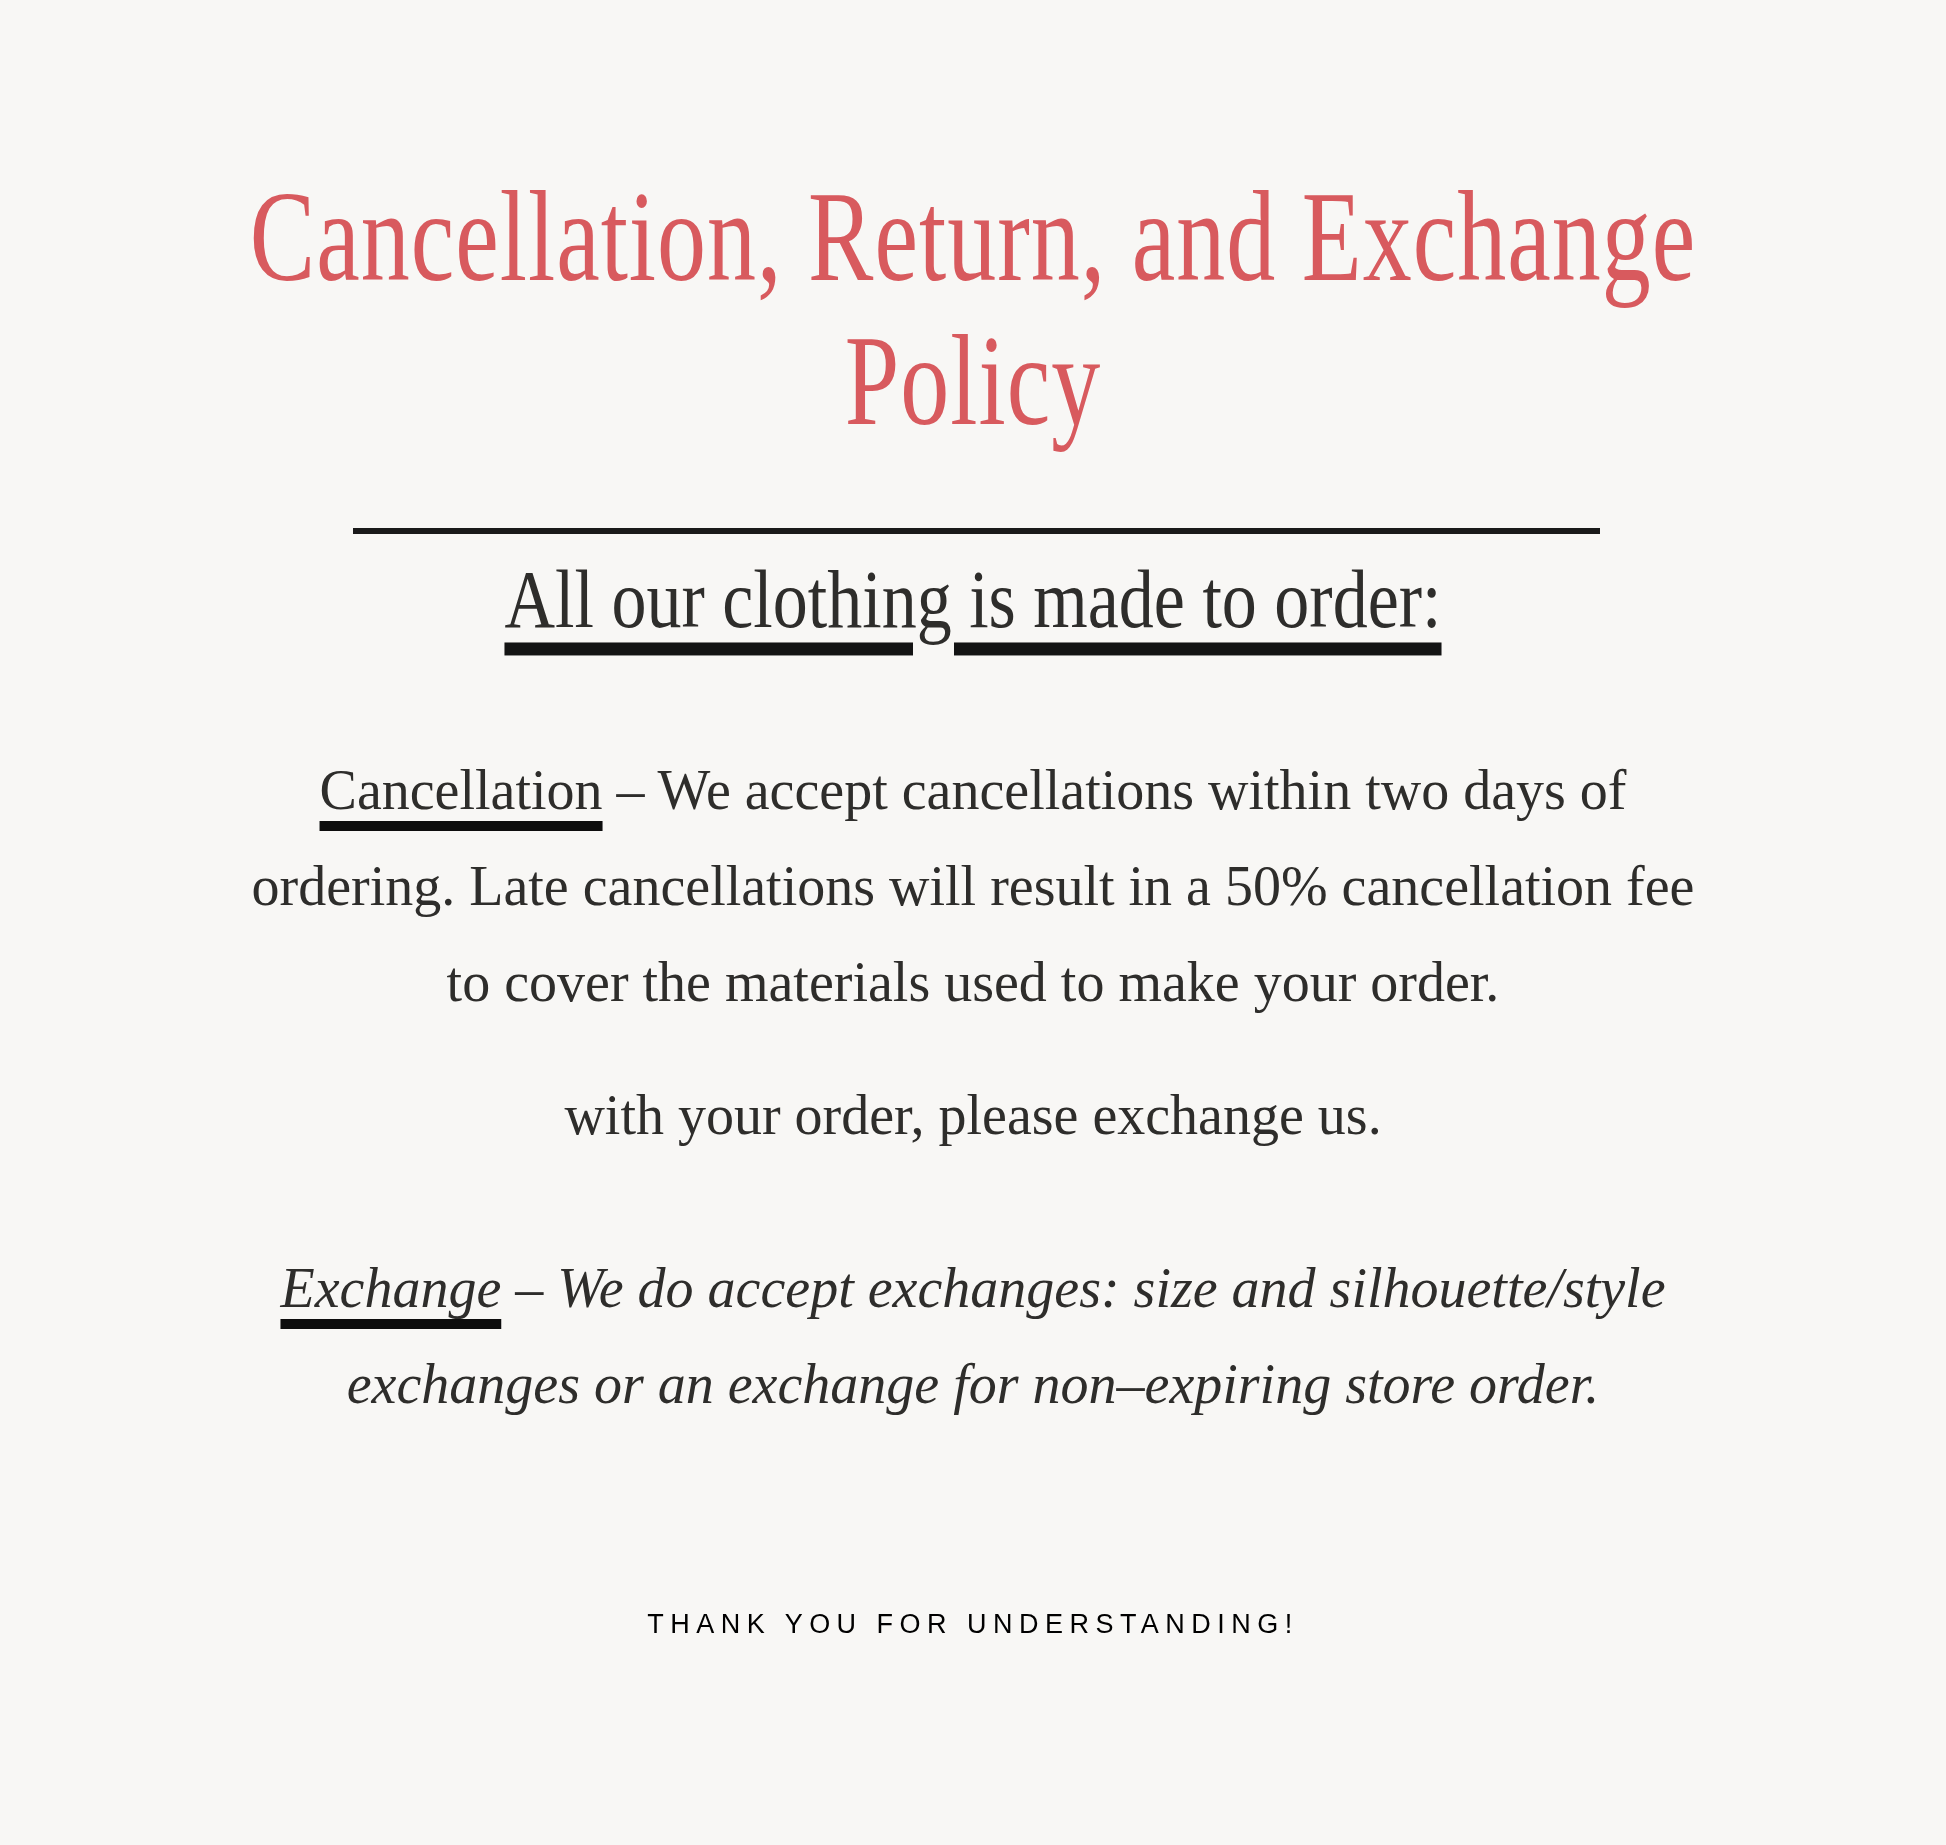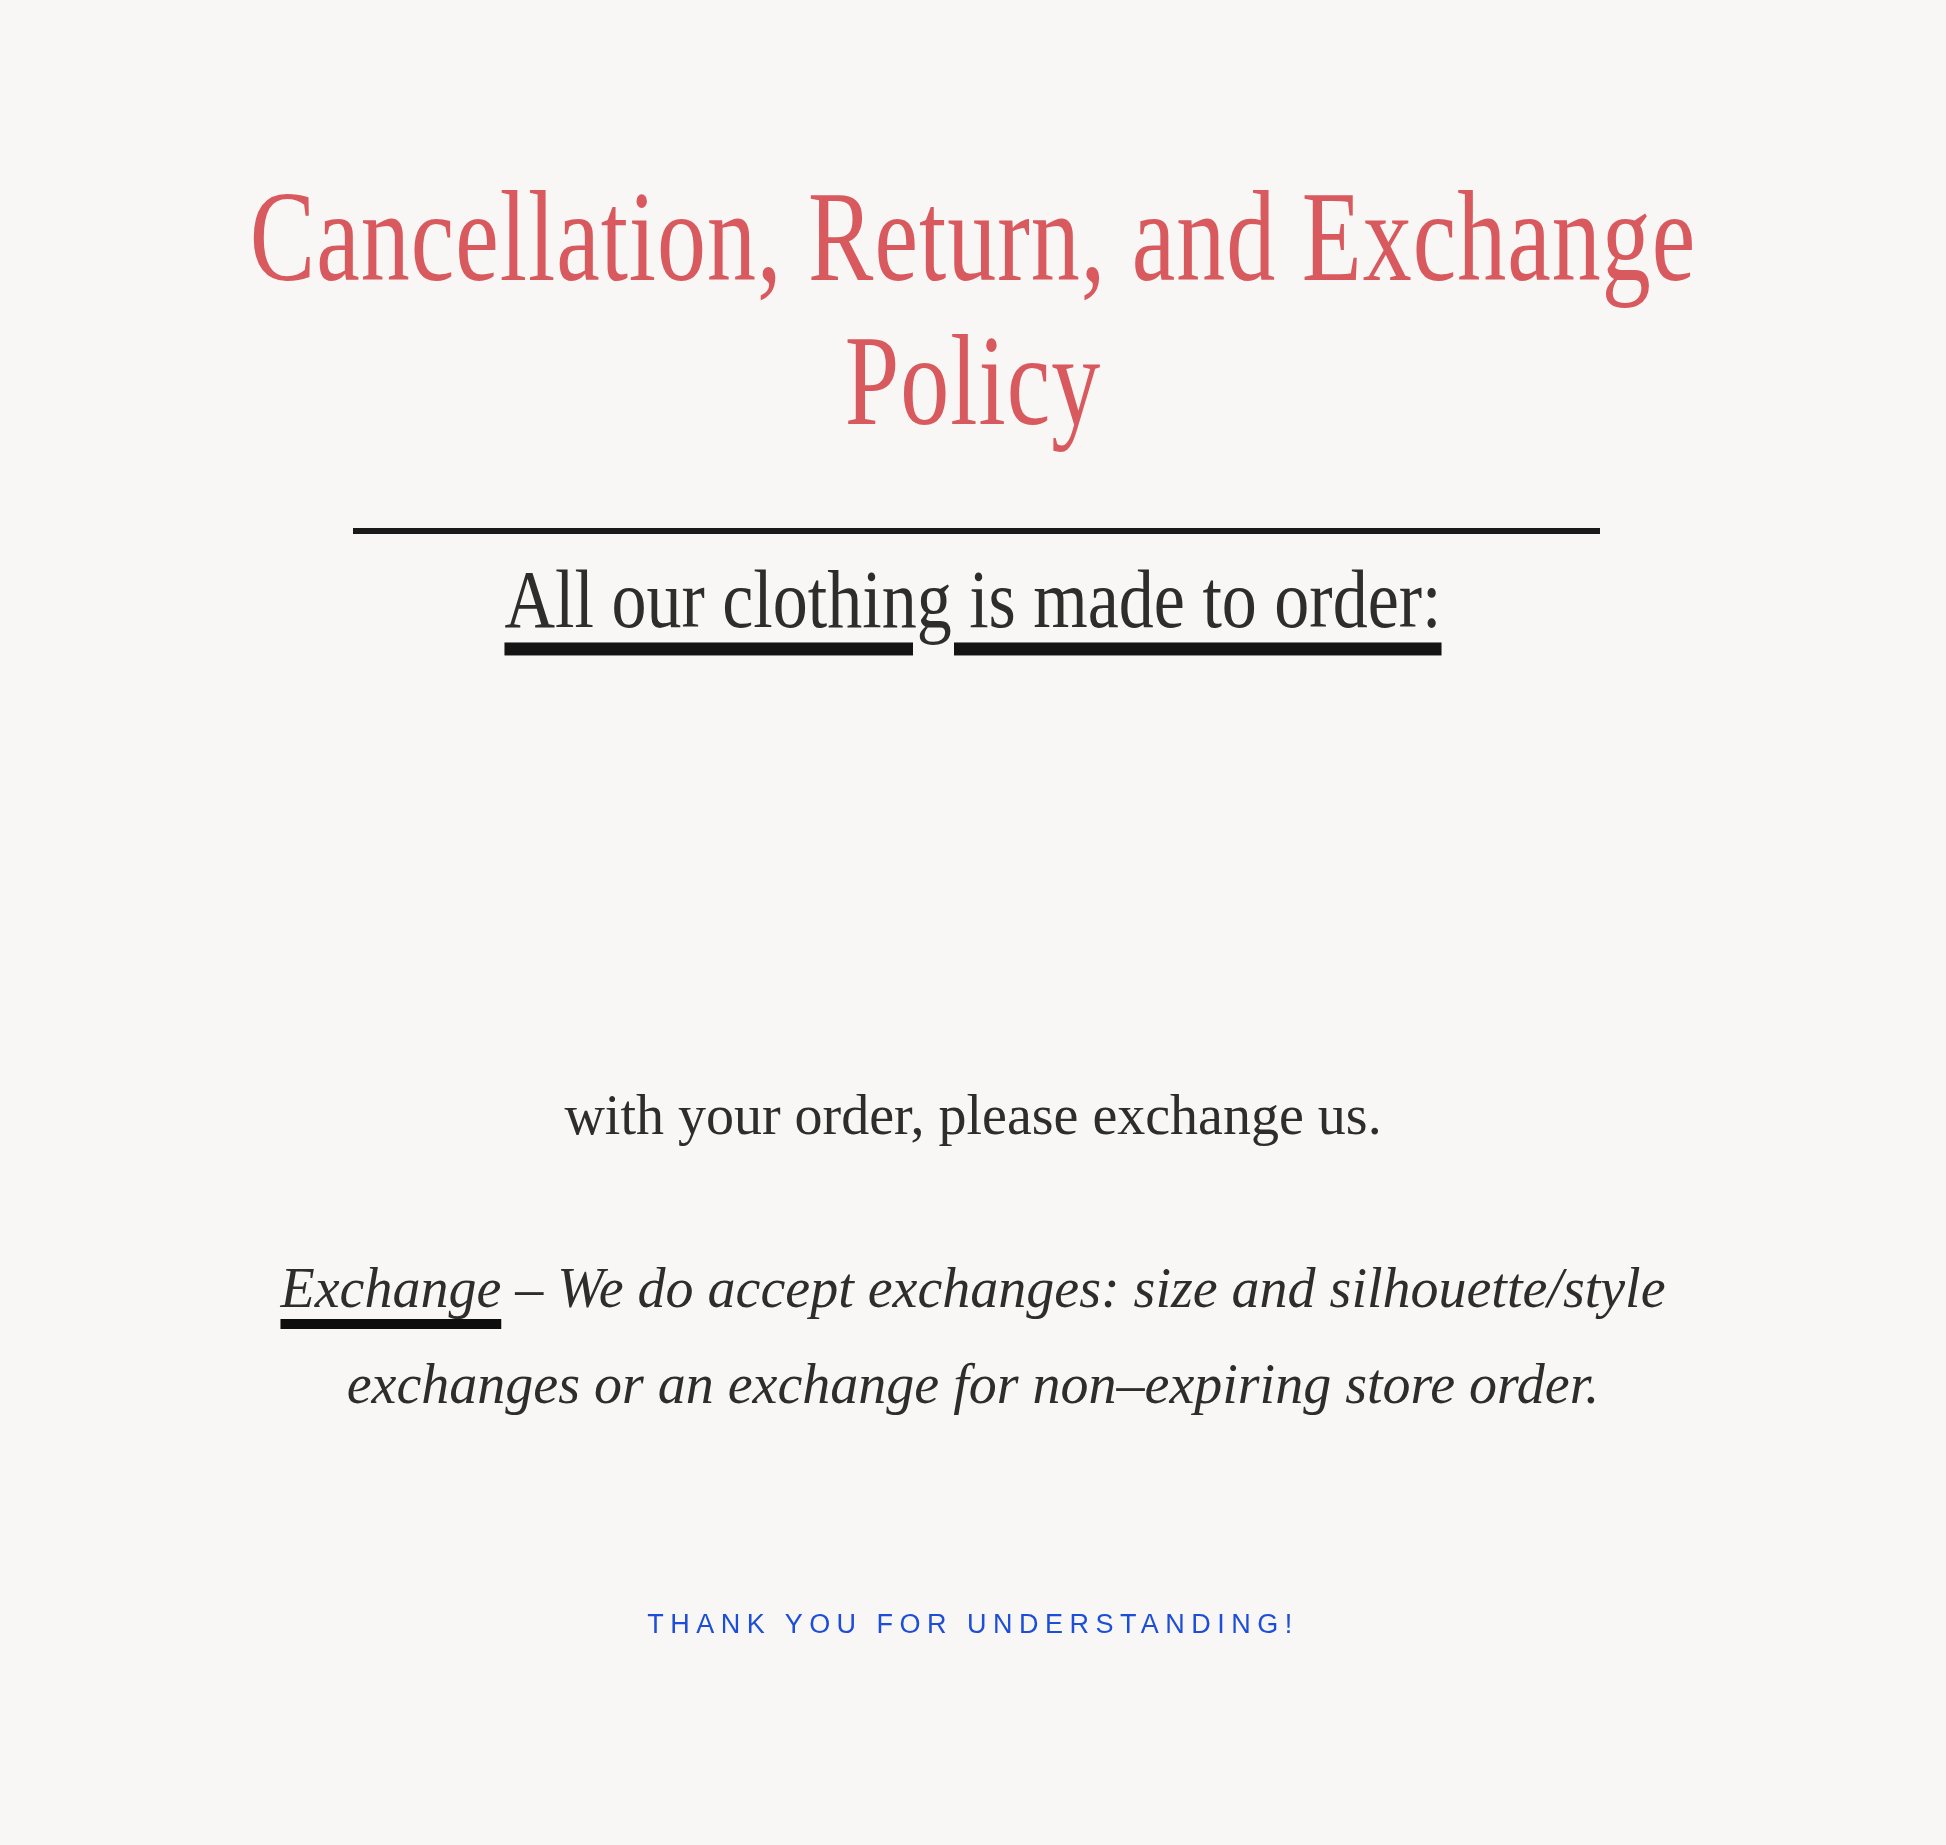--- a/index.html
+++ b/index.html
@@ -73,39 +73,47 @@
   .footer {
     position: absolute;
     top: 1608px;
     left: 0;
     width: 100%;
     text-align: center;
     font-family: "Liberation Sans", sans-serif;
     font-size: 27px;
     line-height: 33px;
     letter-spacing: 0.24em;
-    color: #1d4ed8;
+    color: #000000;
     font-weight: 500;
   }
 </style>
 </head>
 <body>
 
 <div class="page">
 
   <div class="centered-line title-line title-line-1">Cancellation, Return, and Exchange</div>
 
   <div class="centered-line title-line title-line-2">Policy</div>
 
   <div class="divider"></div>
 
   <div class="centered-line subtitle">
     <span class="underlined">All our clothing is made to order:</span>
   </div>
 
+  <div class="para para-1">
+    <div class="pline">
+      <span class="kw">Cancellation</span>
+      <span>– We accept cancellations within two days of</span>
+    </div>
+    <div class="pline">ordering. Late cancellations will result in a 50% cancellation fee</div>
+    <div class="pline">to cover the materials used to make your order.</div>
+  </div>
 
   <div class="para para-2">
     <div class="pline">with your order, please exchange us.</div>
   </div>
 
   <div class="para para-3">
     <div class="pline">
       <span class="kw">Exchange</span>
       <span>– We do accept exchanges: size and silhouette/style</span>
     </div>

